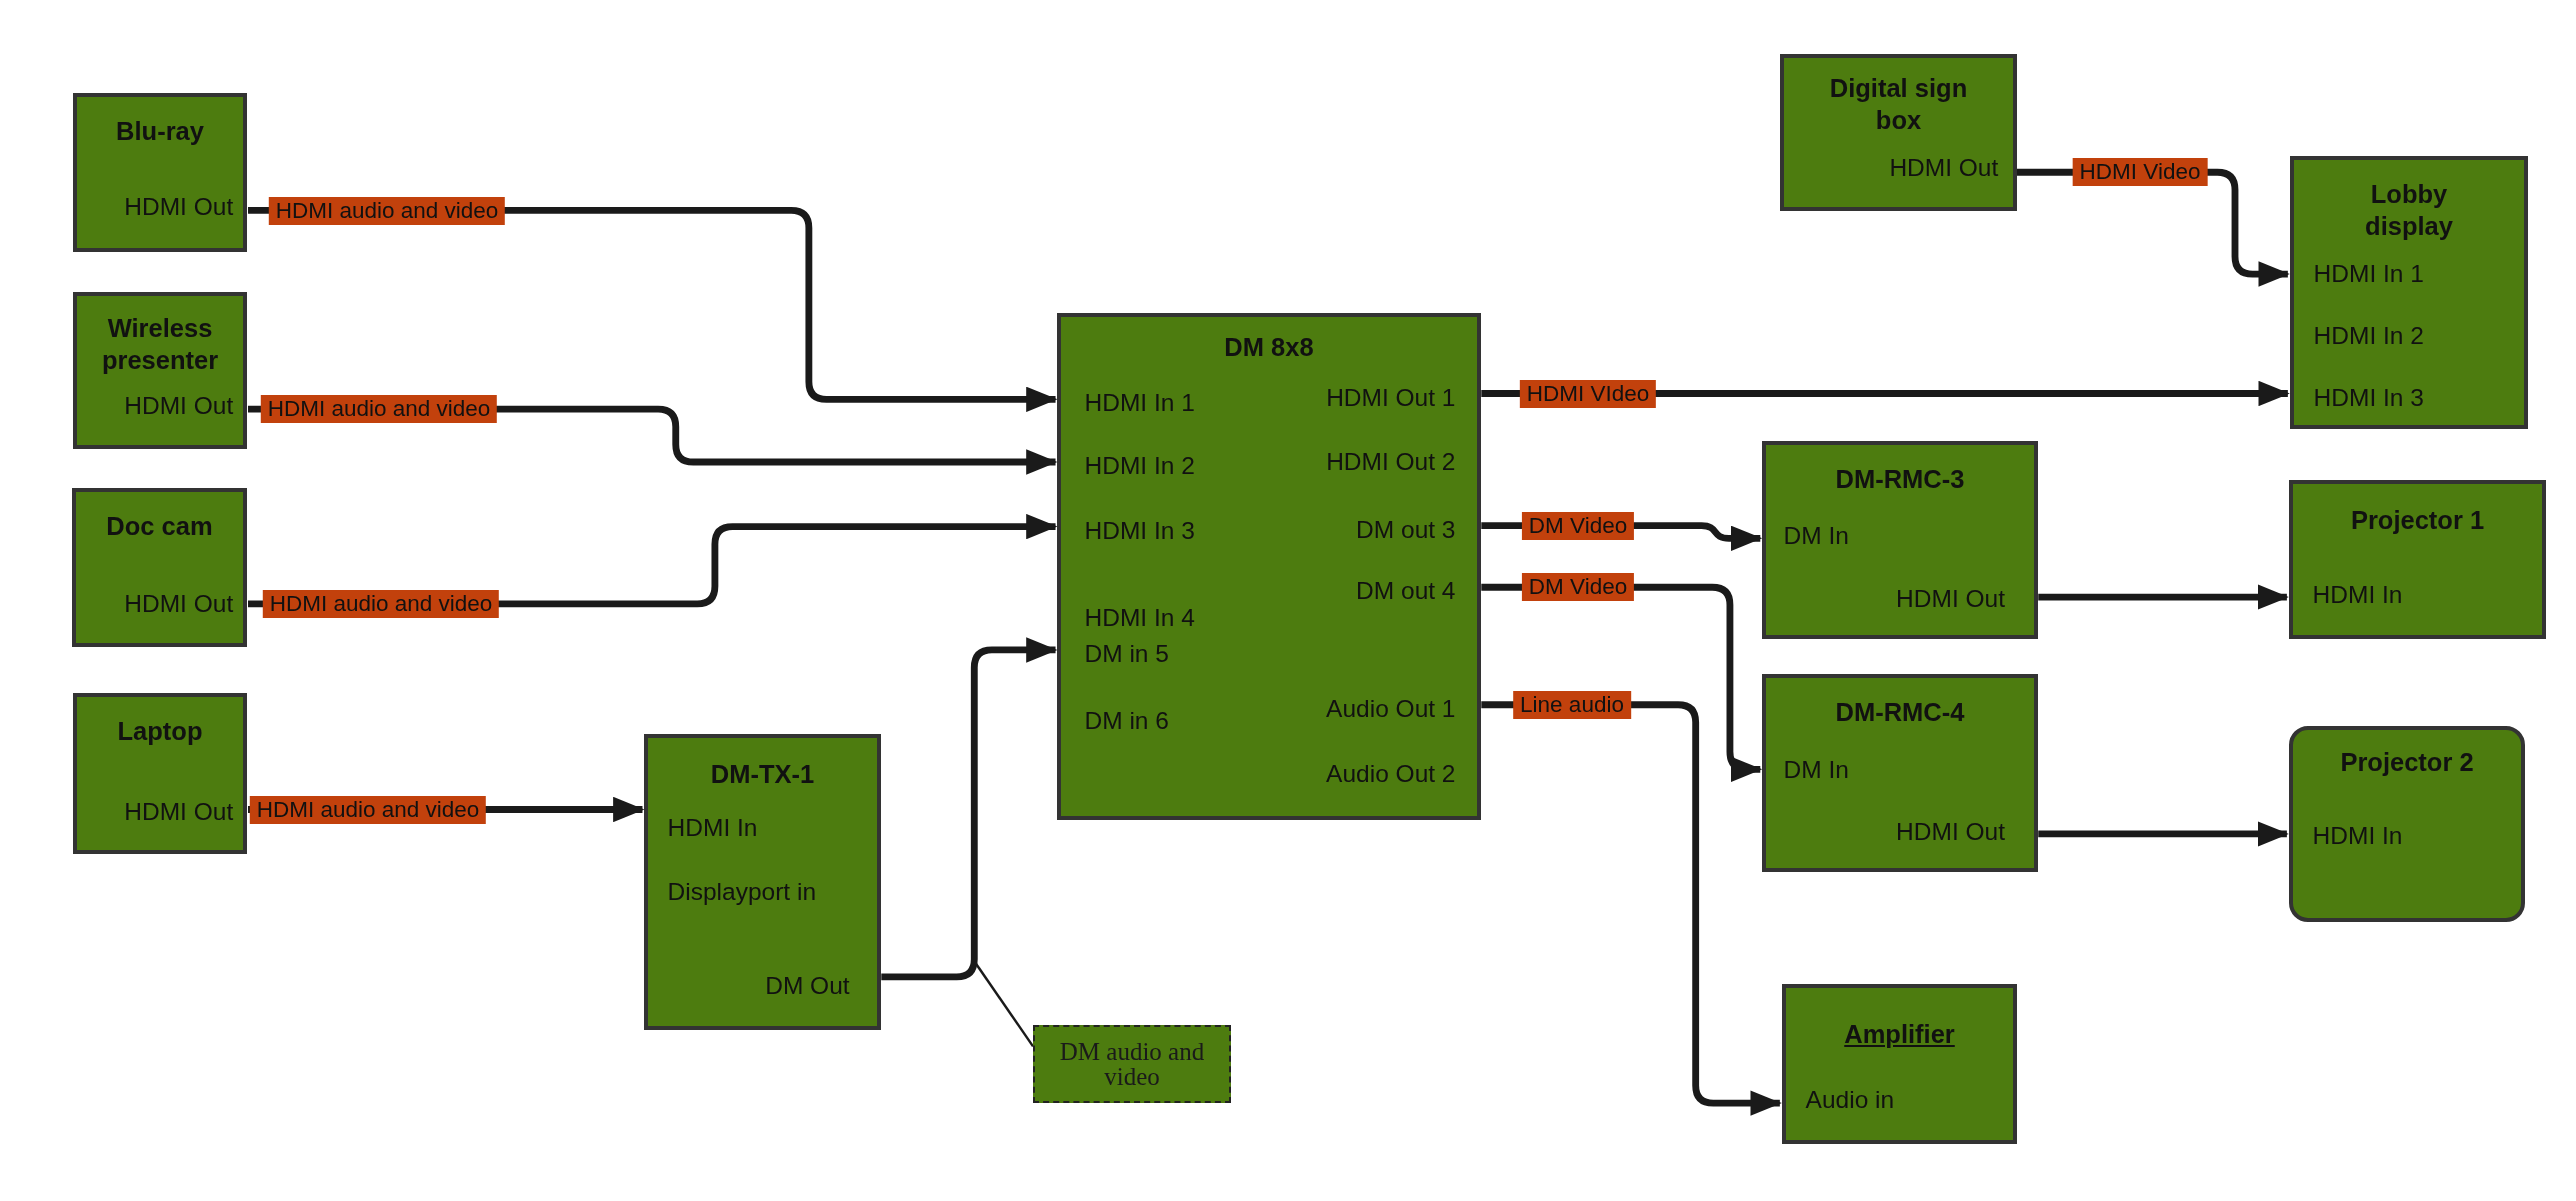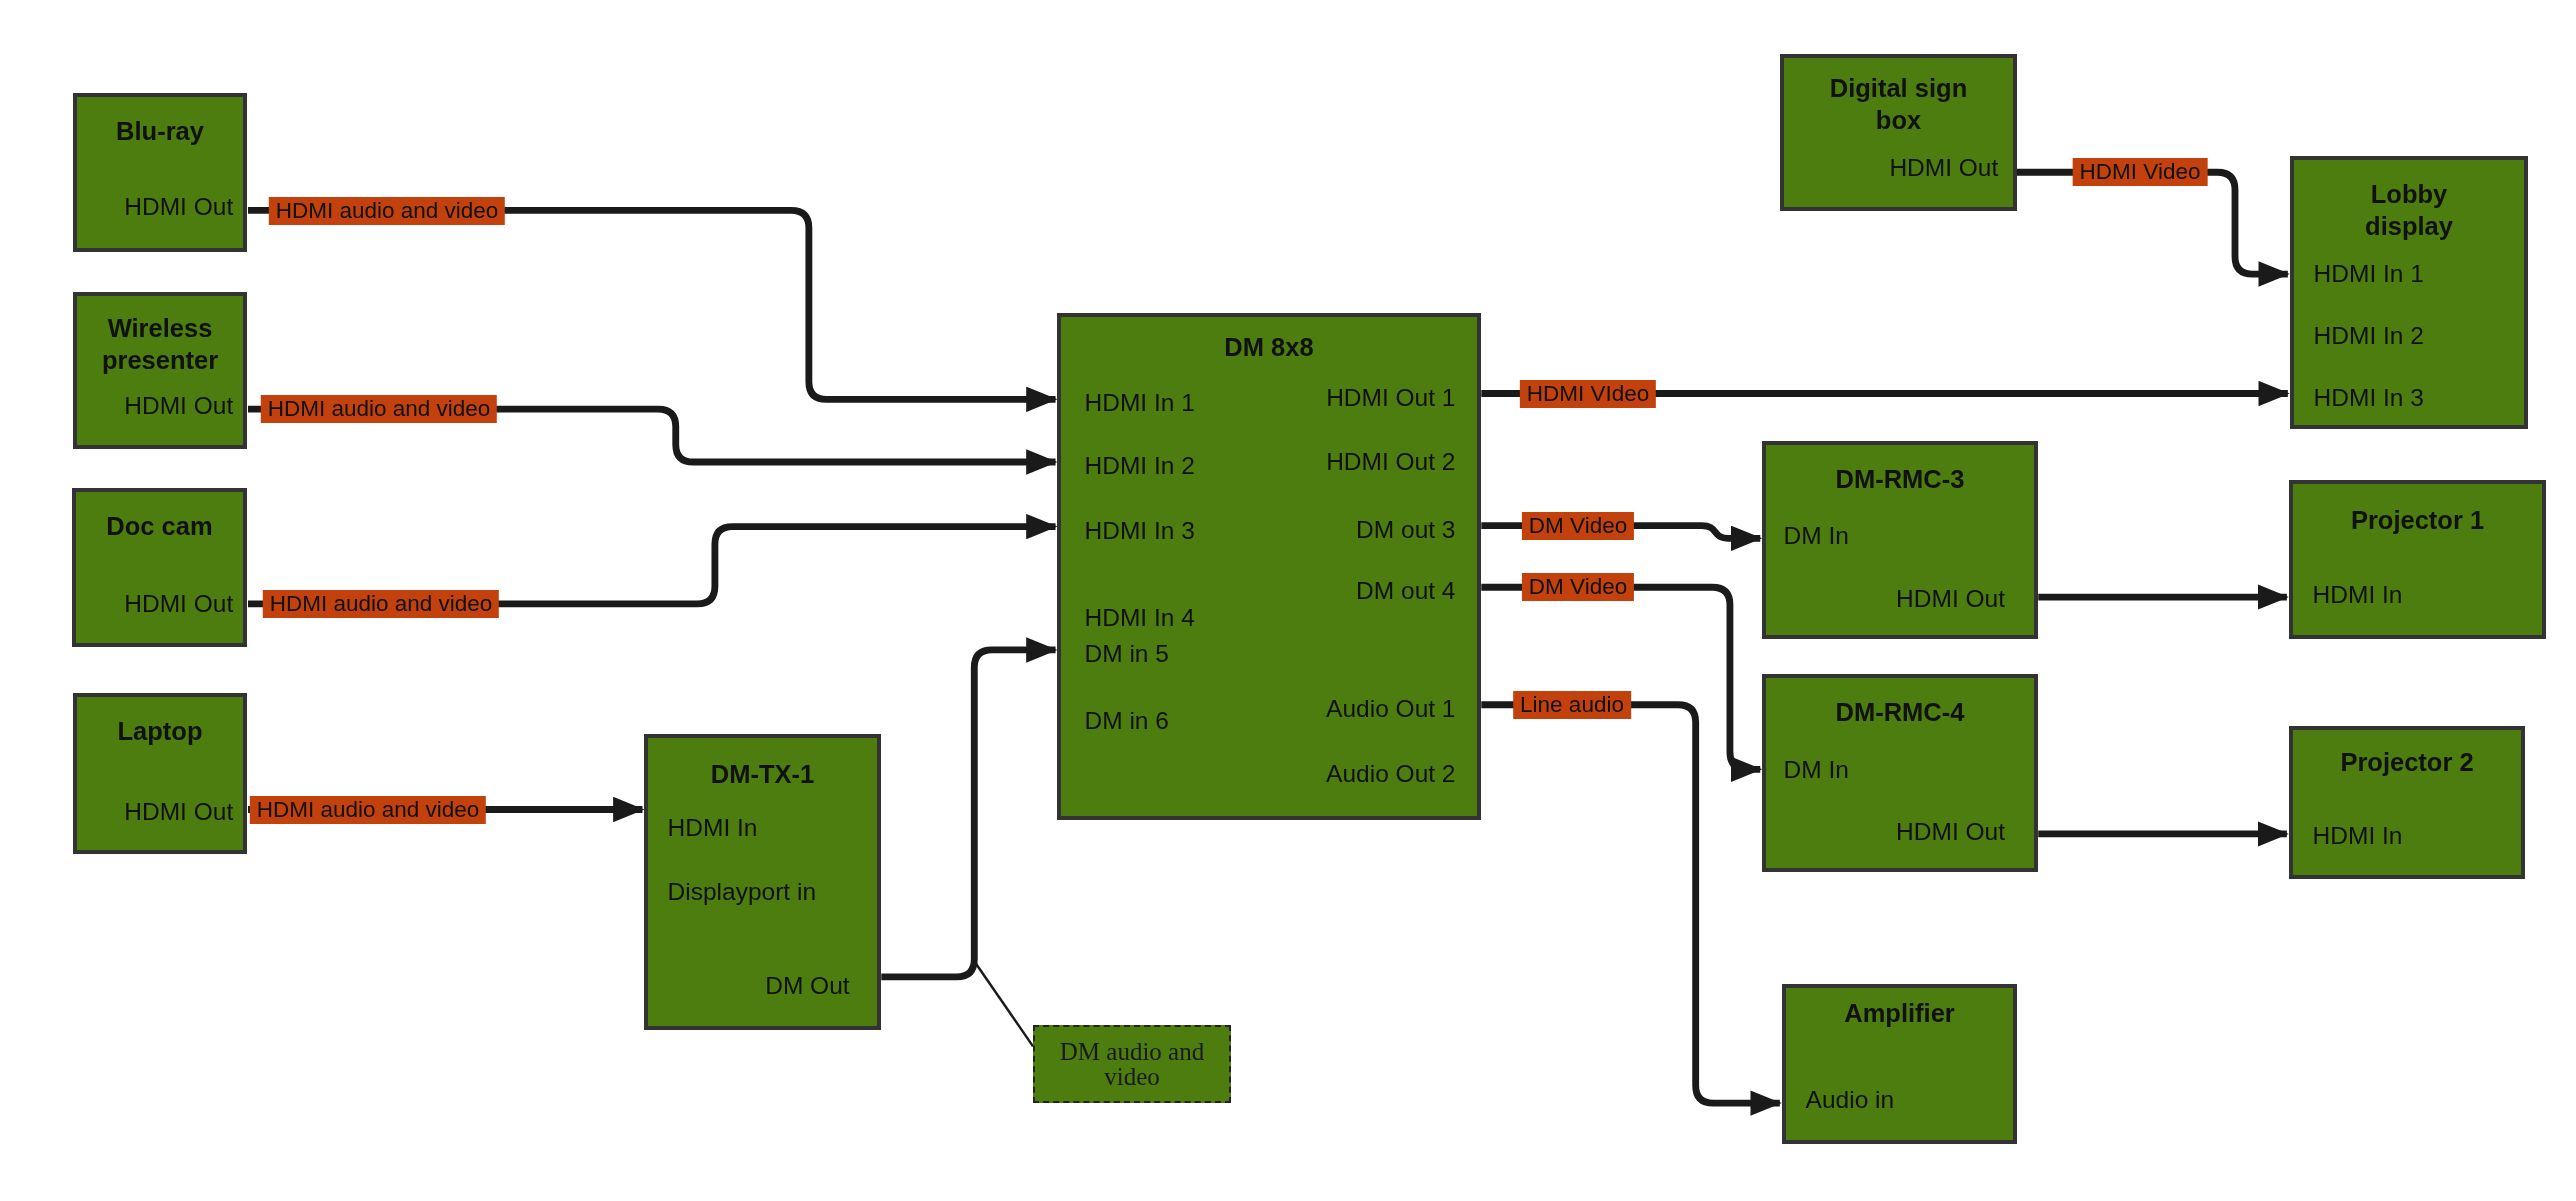--- a/index.html
+++ b/index.html
@@ -158,27 +158,27 @@
     <div class="title">DM-RMC-4</div>
     <div class="port left" style="left:17.6px;top:77px;">DM In</div>
     <div class="port right" style="right:29px;top:139px;">HDMI Out</div>
   </div>
 
   <div class="node" style="left:2289px;top:480px;width:257px;height:159px;">
     <div class="title" style="padding-top:19.6px;">Projector 1</div>
     <div class="port left" style="top:96px;">HDMI In</div>
   </div>
 
-  <div class="node" style="left:2289px;top:726px;width:236px;height:153px;">
+  <div class="node" style="left:2289px;top:726px;width:236px;height:196px;border-radius:19px;">
     <div class="title" style="padding-top:15.7px;">Projector 2</div>
     <div class="port left" style="top:91px;">HDMI In</div>
   </div>
 
   <div class="node" style="left:1782px;top:984px;width:235px;height:160px;">
-    <div class="title" style="padding-top:9px;">Amplifier</div>
+    <div class="title" style="padding-top:30px;text-decoration:underline;">Amplifier</div>
     <div class="port left" style="top:97px;">Audio in</div>
   </div>
 
   <div class="callout" style="left:1033px;top:1025px;width:198px;height:78px;">
     <div class="callout-text">DM audio and video</div>
   </div>
 
   <div class="wire-label" style="left:387px;top:211px;">HDMI audio and video</div>
   <div class="wire-label" style="left:379px;top:409px;">HDMI audio and video</div>
   <div class="wire-label" style="left:381px;top:604px;">HDMI audio and video</div>

